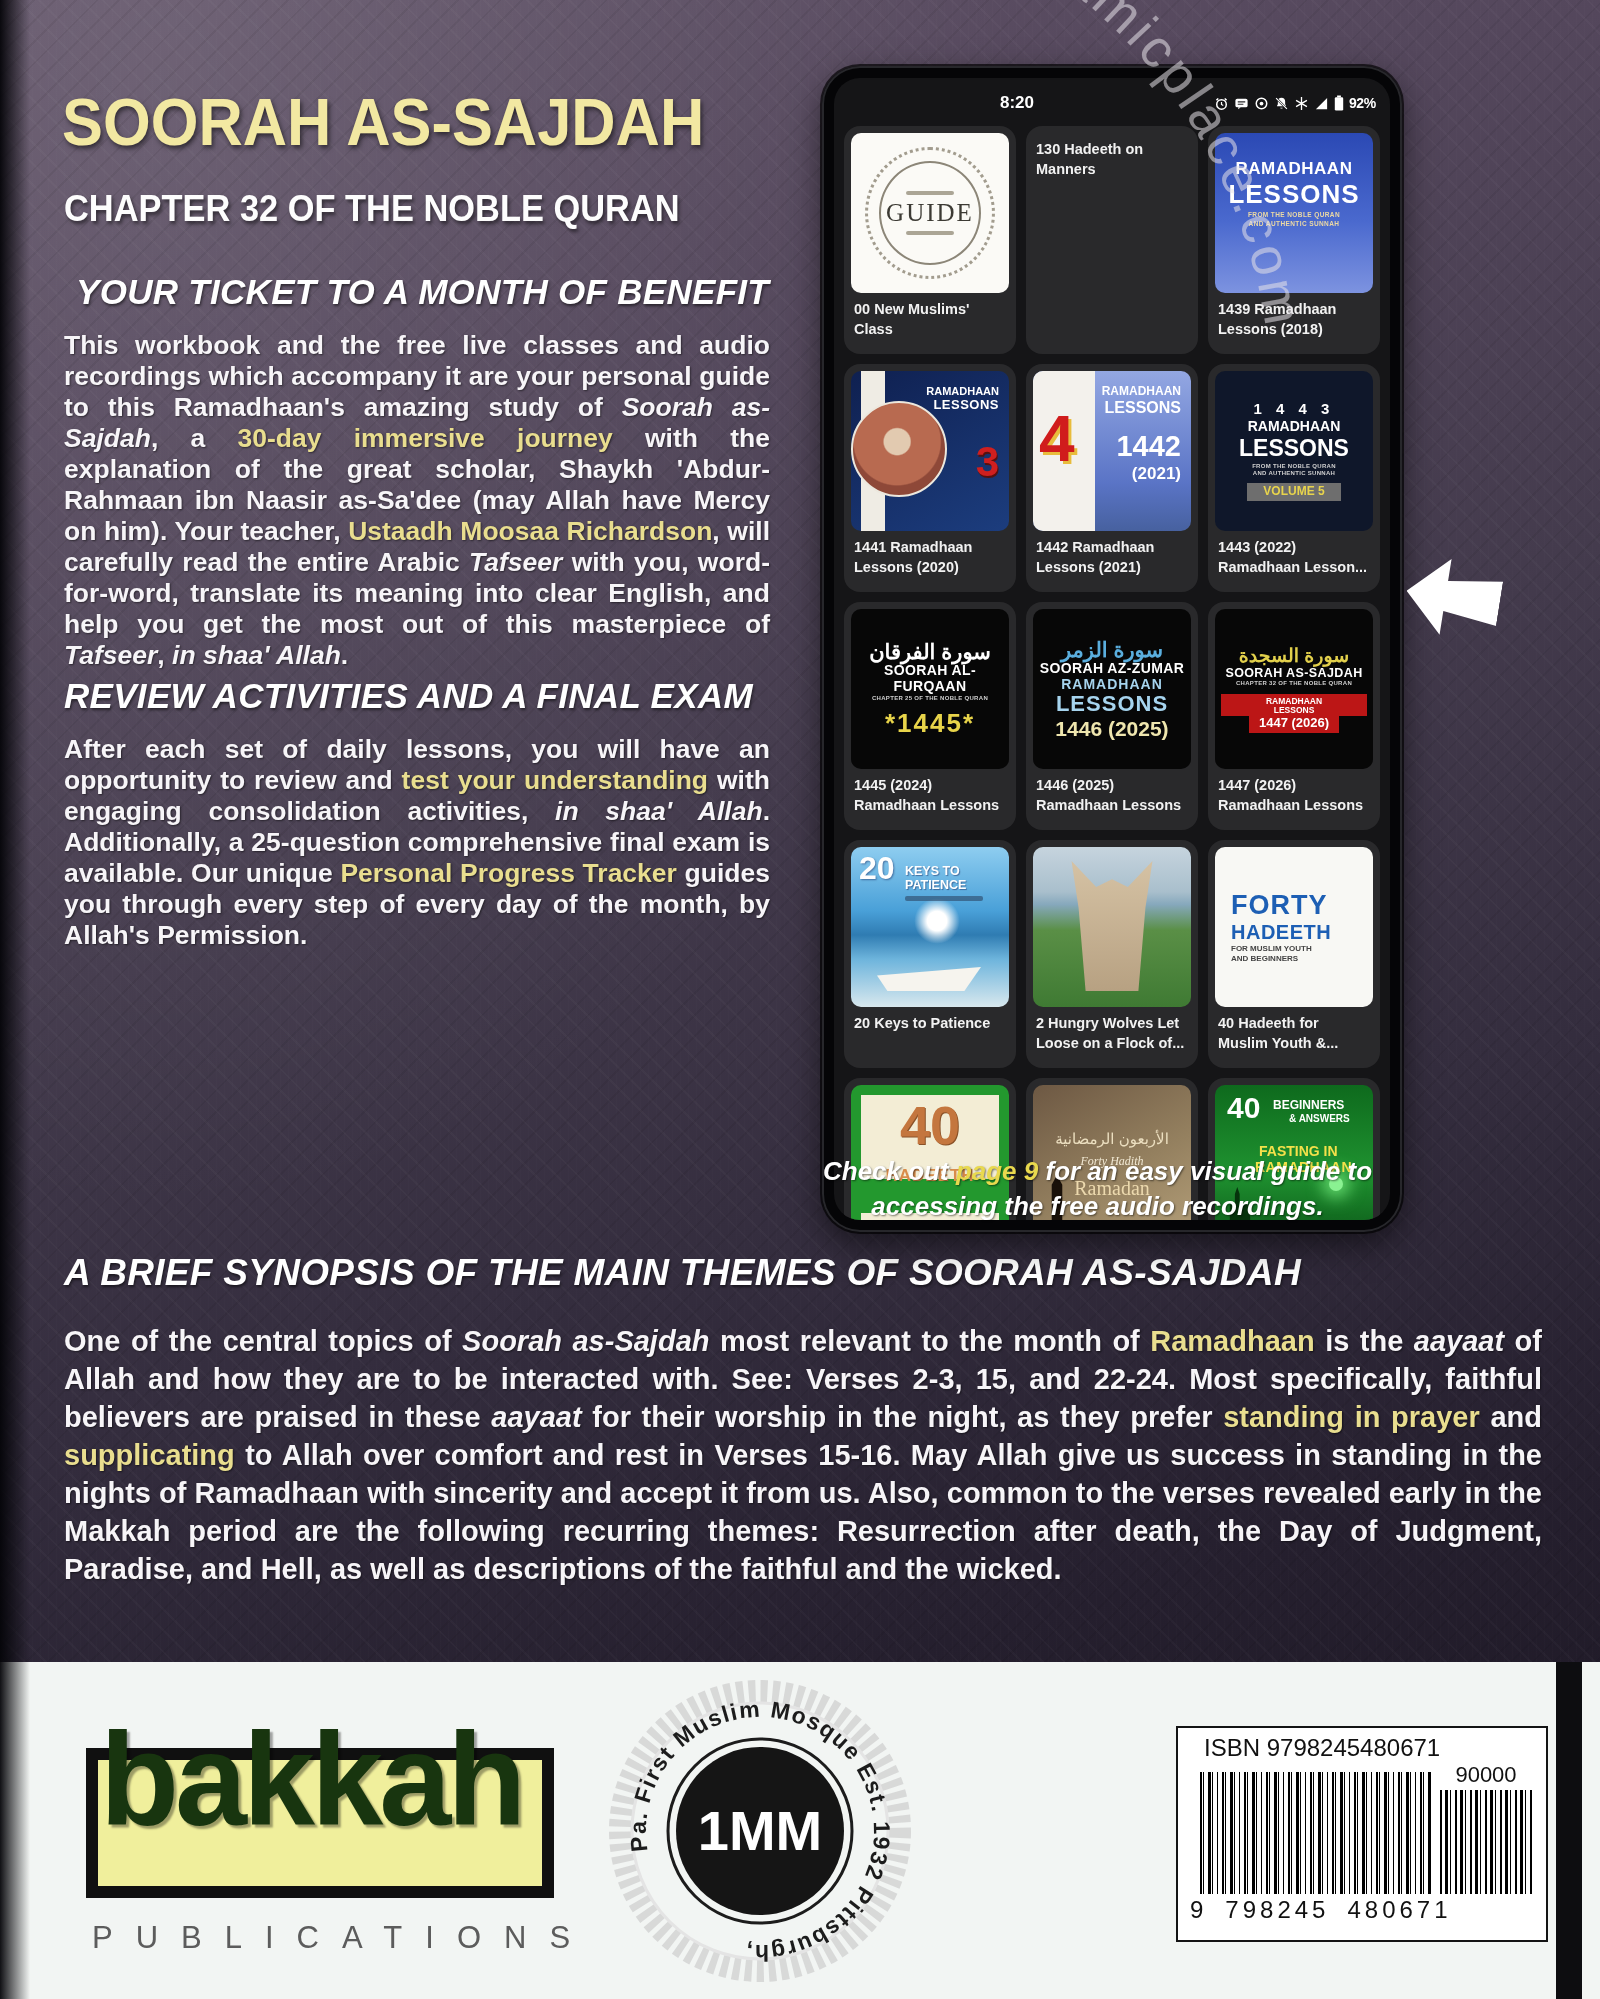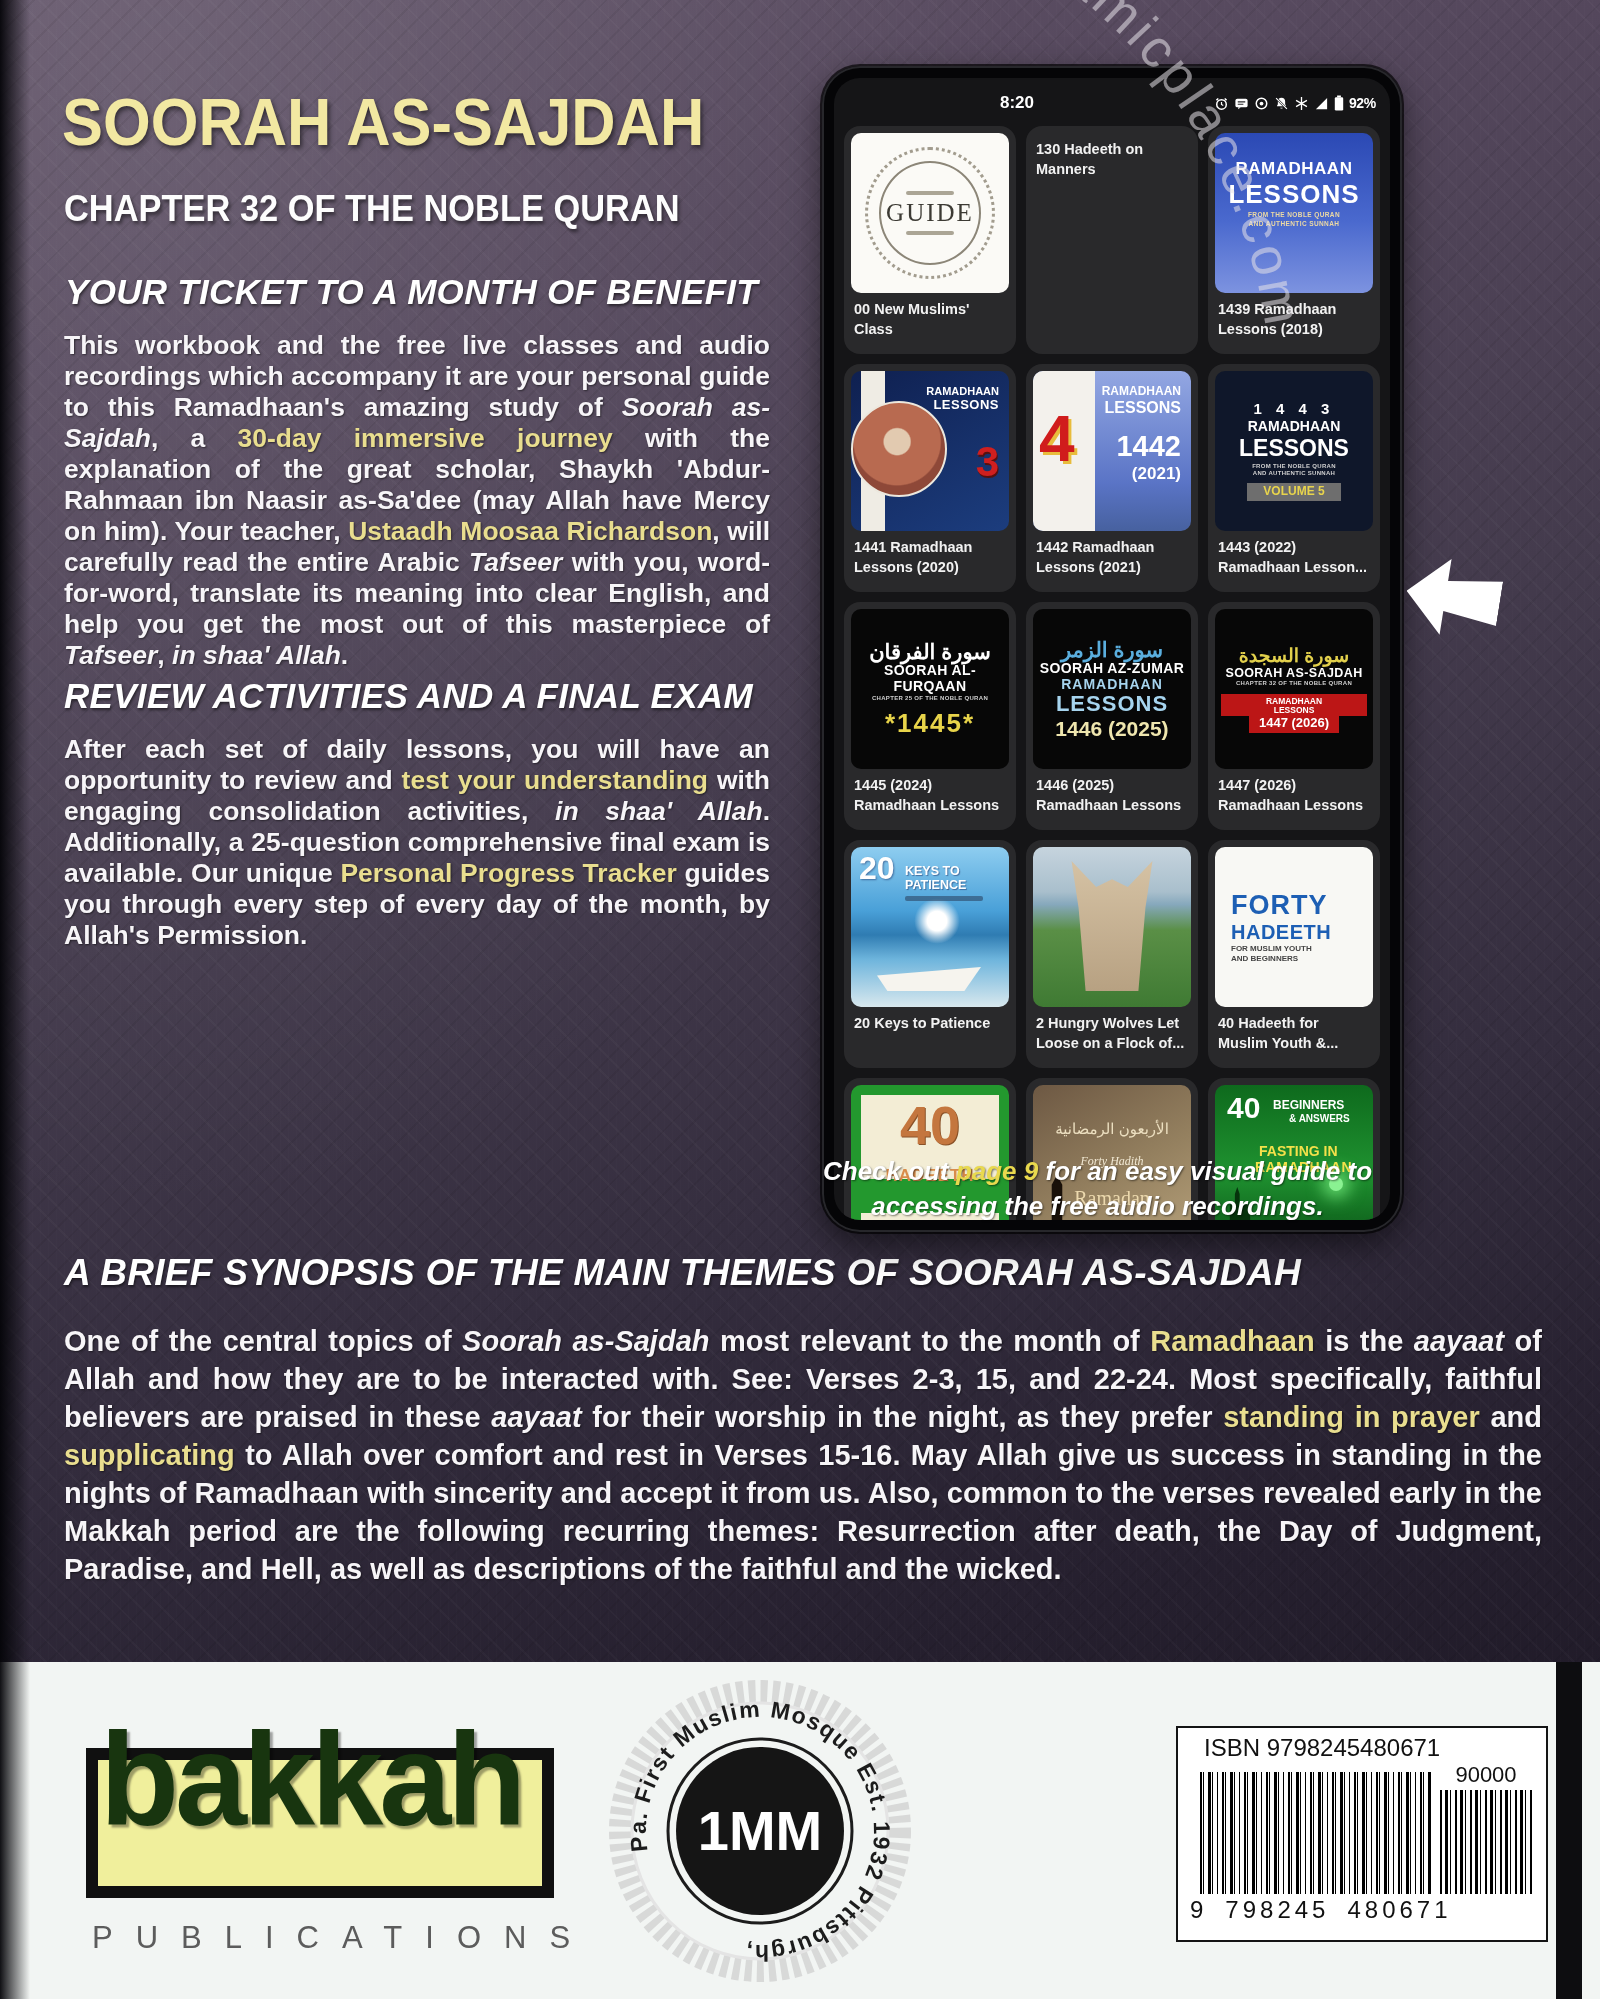--- a/index.html
+++ b/index.html
@@ -19,21 +19,21 @@
 
   
   .title{position:absolute;left:62px;top:84px;color:#f2e8a2;font-weight:bold;font-size:66px;
          letter-spacing:0px;transform:scaleX(.93);transform-origin:left top;white-space:nowrap;
          text-shadow:2px 3px 5px rgba(0,0,0,.55);z-index:2;}
   .subtitle{position:absolute;left:64px;top:188px;color:#fdfdfd;font-weight:bold;font-size:37px;
          transform:scaleX(.93);transform-origin:left top;white-space:nowrap;
          text-shadow:2px 3px 4px rgba(0,0,0,.5);z-index:2;}
   .h-sec{position:absolute;color:#ffffff;font-style:italic;font-weight:bold;font-size:35px;
          letter-spacing:.3px;text-shadow:1px 2px 3px rgba(0,0,0,.55);z-index:2;white-space:nowrap;}
-  .h-ticket{left:65px;top:272px;}
+  .h-ticket{left:76px;top:272px;}
   .h-review{left:64px;top:676px;}
   .h-synopsis{left:64px;top:1252px;font-size:37px;}
   .para{position:absolute;color:#f7f5f8;font-weight:bold;text-align:justify;z-index:2;
         text-shadow:1px 1px 2px rgba(0,0,0,.5);}
   .p-ticket{left:64px;top:330px;width:706px;font-size:26.5px;line-height:31px;}
   .p-review{left:64px;top:734px;width:706px;font-size:26.5px;line-height:31px;}
   .p-synopsis{left:64px;top:1322px;width:1478px;font-size:29px;line-height:38px;}
   .seg-y{color:#e9de8f;}
   .seg-i{font-style:italic;}
 
@@ -147,21 +147,21 @@
   .cover.h40{background:#23982e;}
   .h40-in{inset:10px;background:#f3edd5;}
   .h40-strip{left:10px;right:10px;bottom:32px;height:34px;background:#23982e;}
   .h40 .cl{justify-content:flex-start;padding-top:16px;gap:0;}
   .h40-n{color:#c4763e;font-weight:bold;font-size:54px;line-height:.9;text-shadow:1px 1px 0 #8a5228;}
   .h40-t{margin-top:16px;color:#d98c4a;font-weight:bold;font-size:17px;letter-spacing:1px;}
 
   .cover.ramadan{background:linear-gradient(150deg,#6d5843,#94805f 55%,#b5a07a);}
   .rm-min{left:12px;bottom:0;width:24px;height:70px;background:#191009;
      clip-path:polygon(50% 0,72% 14%,72% 100%,28% 100%,28% 14%);}
-  .ramadan .cl{gap:18px;}
+  .ramadan .cl{gap:8px;}
   .rm-ar{color:#ecdfc0;font-size:15px;}
   .rm-e1{font-family:"Liberation Serif",serif;font-style:italic;color:#f2e9d4;font-size:12px;}
   .rm-e2{font-family:"Liberation Serif",serif;color:#ecd9ae;font-size:20px;}
 
   .cover.fasting{background:linear-gradient(180deg,#0e6a1d,#1f9230 55%,#0b5517);}
   .fs-glow{right:30px;top:92px;width:14px;height:14px;border-radius:50%;background:#8af292;
      box-shadow:0 0 16px 7px rgba(120,240,130,.75);}
   .fs-min{left:8px;bottom:0;width:34px;height:58px;background:#06330c;
      clip-path:polygon(20% 100%,20% 30%,35% 30%,35% 12%,42% 0,49% 12%,49% 30%,80% 30%,80% 100%);}
   .fasting .cl{justify-content:flex-start;align-items:flex-start;padding:8px 10px;gap:1px;}

